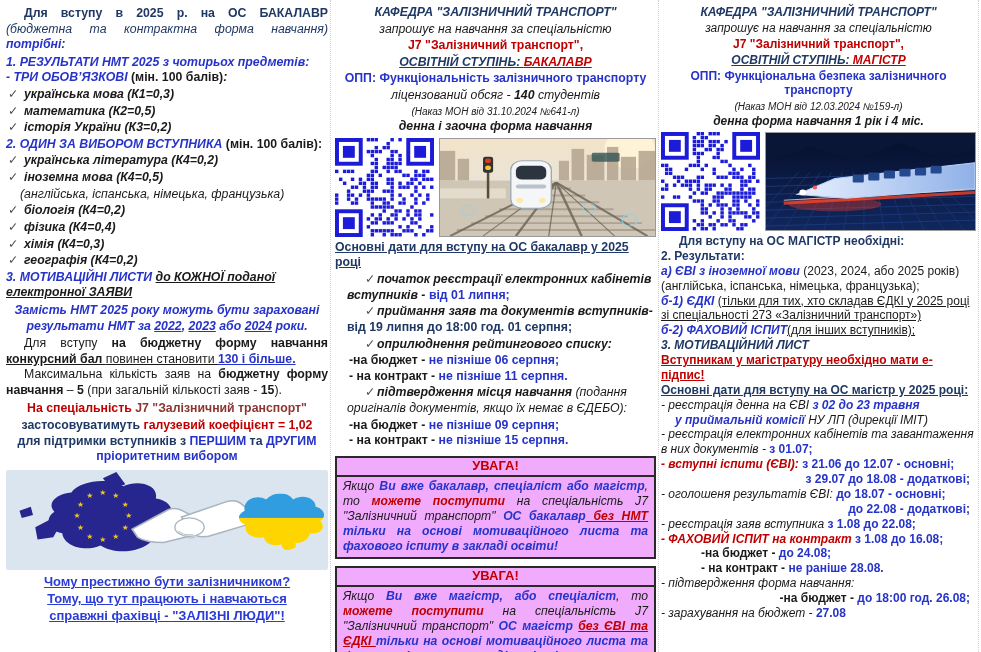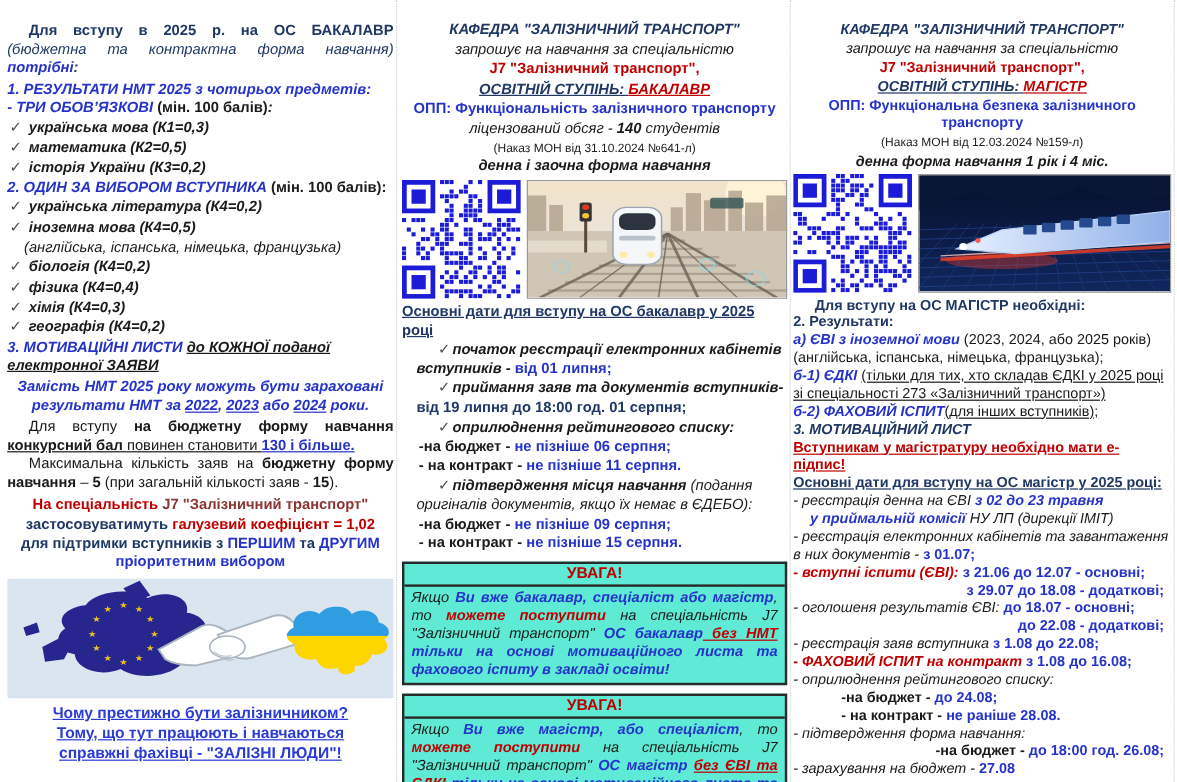--- a/index.html
+++ b/index.html
@@ -4,21 +4,21 @@
 <style>
   :root{
     --navy:#1F3864; --blue:#2633C9; --blue2:#2B3BD6; --red:#C00000; --dark_red:#8B3632;
     --qr:#1C1CD8; --ink:#1a1a1a;
   }
   *{box-sizing:border-box; margin:0; padding:0;}
   html,body{width:981px;height:652px;overflow:hidden;background:#ffffff;}
   body{font-family:"Liberation Sans","DejaVu Sans",sans-serif;color:var(--ink);position:relative;}
   .page{position:absolute;inset:0;background:#fff;}
   .divider{position:absolute;top:0;height:652px;border-left:1px dotted #cfcfcf;}
-  .col{position:absolute;top:4px;font-size:12.3px;line-height:1.27;margin-top:12px;}
+  .col{position:absolute;top:4px;font-size:12.3px;line-height:1.27;}
   #col-0{left:6px;width:322px;}
   #col-1{left:335px;width:321px;}
   #col-2{left:661px;width:315px;font-size:12px;line-height:1.24;}
   .p{margin:2px 0;}
   .tight{margin:0;}
   .hd{margin:1px 0;}
   .a-center{text-align:center;}
   .a-right{text-align:right;padding-right:6px;}
   .a-justify{text-align:justify;}
   .ind{text-indent:18px;}
@@ -28,21 +28,21 @@
   .check .mark{position:absolute;left:2px;top:0;color:#4a4a4a;font-style:normal;font-weight:bold;}
   .check.mid{padding-left:12px;text-indent:30px;}
   .check.mid .mark{left:0;}
   .media-row{display:flex;gap:5px;align-items:center;margin:3px 0;}
   .qr{width:99px;height:99px;flex:0 0 auto;background:#fff;}
   .qr svg{width:100%;height:100%;display:block;}
   .photo{flex:1 1 auto;height:99px;border:1px solid #9a9a9a;overflow:hidden;}
   .photo svg{width:100%;height:100%;display:block;}
   .figure{margin:5px 0 3px 0;height:100px;}
   .figure svg{width:100%;height:100%;display:block;}
-  .notice{border:2px solid #2a2a2a;margin:7px 0 0 0;background:#5eead4;}
+  .notice{border:2px solid #2a2a2a;margin:7px 0 0 0;background:#f0abfc;}
   .notice .title{text-align:center;font-weight:bold;color:var(--red);border-bottom:2px solid #2a2a2a;padding:0 0 1px 0;font-size:13px;}
   .notice .nbody{padding:2px 6px 3px 6px;text-align:justify;line-height:1.22;font-size:12.2px;}
   .big{font-size:13px;line-height:1.32;font-weight:bold;color:var(--blue2);text-decoration:underline;}
   
   .s-n{color:var(--navy);font-weight:bold;}
   .s-ni{color:var(--navy);font-weight:bold;font-style:italic;}
   .s-nvi{color:var(--navy);font-style:italic;}
   .s-niu{color:var(--navy);font-weight:bold;font-style:italic;text-decoration:underline;}
   .s-nu{color:var(--navy);font-weight:bold;text-decoration:underline;}
   .s-b{color:var(--blue);font-weight:bold;}
@@ -55,21 +55,21 @@
   .s-riu{color:var(--red);font-weight:bold;font-style:italic;text-decoration:underline;}
   .s-ru{color:var(--red);font-weight:bold;text-decoration:underline;}
   .s-dr{color:var(--dark_red);font-weight:bold;}
   .s-k{color:var(--ink);}
   .s-ki{color:var(--ink);font-style:italic;}
   .s-kb{color:var(--ink);font-weight:bold;}
   .s-kbi{color:var(--ink);font-weight:bold;font-style:italic;}
   .s-kbiu{color:var(--ink);font-weight:bold;font-style:italic;text-decoration:underline;}
   .s-ku{color:var(--ink);text-decoration:underline;}
   .s-kbu{color:var(--ink);font-weight:bold;text-decoration:underline;}
-  .s-sm{color:#222;font-size:10px;}
+  .s-sm{color:#222;font-style:italic;font-size:10px;}
 </style>
 </head>
 <body>
 
 <div class="page">
   <div class="divider" style="left:330px"></div>
   <div class="divider" style="left:658px"></div>
   <div class="divider" style="left:978px"></div>
   <div class="col" id="col-0">
       <div class="p ind a-justify"><span class="s-n">Для вступу в 2025 р. на ОС БАКАЛАВР </span><span class="s-nvi">(бюджетна та контрактна форма навчання) </span><span class="s-bi">потрібні</span><span class="s-ni">:</span></div>
@@ -698,20 +698,19 @@
       <div class="p tight"><span class="s-nu">Основні дати для вступу  на ОС магістр  у 2025 році:</span></div>
       <div class="p tight"><span class="s-ki">- реєстрація  денна на ЄВІ </span><span class="s-bi">з 02 до 23 травня</span></div>
       <div class="p tight sub"><span class="s-bi">у приймальній  комісії </span><span class="s-ki">НУ ЛП (дирекції ІМІТ)</span></div>
       <div class="p tight"><span class="s-ki">- реєстрація  електронних  кабінетів  та завантаження в них документів  - </span><span class="s-b">з 01.07;</span></div>
       <div class="p tight"><span class="s-ri">- вступні  іспити (ЄВІ):  </span><span class="s-b">з 21.06 до 12.07 -  основні;</span></div>
       <div class="p tight a-right"><span class="s-b">з 29.07 до 18.08 -  додаткові;</span></div>
       <div class="p tight"><span class="s-ki">- оголошеня  результатів  ЄВІ:  </span><span class="s-b">до 18.07 -  основні;</span></div>
       <div class="p tight a-right"><span class="s-b">до 22.08 -  додаткові;</span></div>
       <div class="p tight"><span class="s-ki">- реєстрація  заяв вступника  </span><span class="s-b">з 1.08 до 22.08;</span></div>
       <div class="p tight"><span class="s-ri">- ФАХОВИЙ ІСПИТ на контракт  </span><span class="s-b">з 1.08 до 16.08;</span></div>
-      <div class="p tight"><span class="s-ki">- оприлюднення  рейтингового  списку:</span></div>
       <div class="p tight sub2"><span class="s-kb">-на бюджет - </span><span class="s-b">до 24.08;</span></div>
       <div class="p tight sub2"><span class="s-kb">- на контракт  - </span><span class="s-b">не раніше  28.08.</span></div>
       <div class="p tight"><span class="s-ki">- підтвердження  форма  навчання:</span></div>
       <div class="p tight a-right"><span class="s-kb">-на бюджет - </span><span class="s-b">до 18:00 год. 26.08;</span></div>
       <div class="p tight"><span class="s-ki">- зарахування  на бюджет  - </span><span class="s-b">27.08</span></div>
     </div>
 </div>
 
 </body></html>

